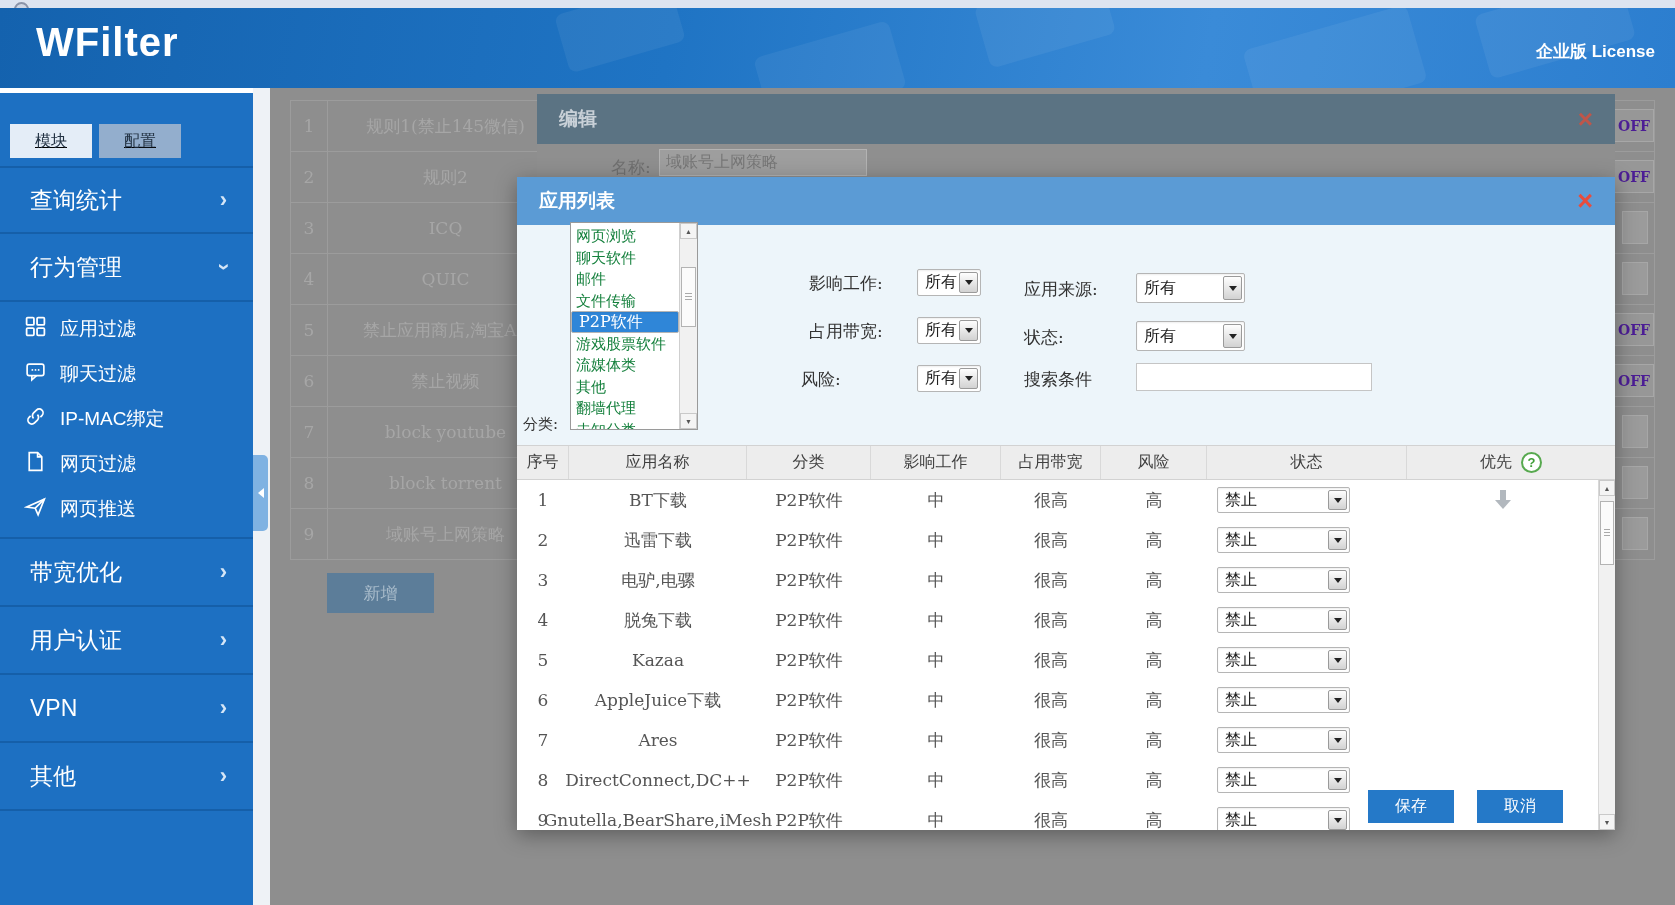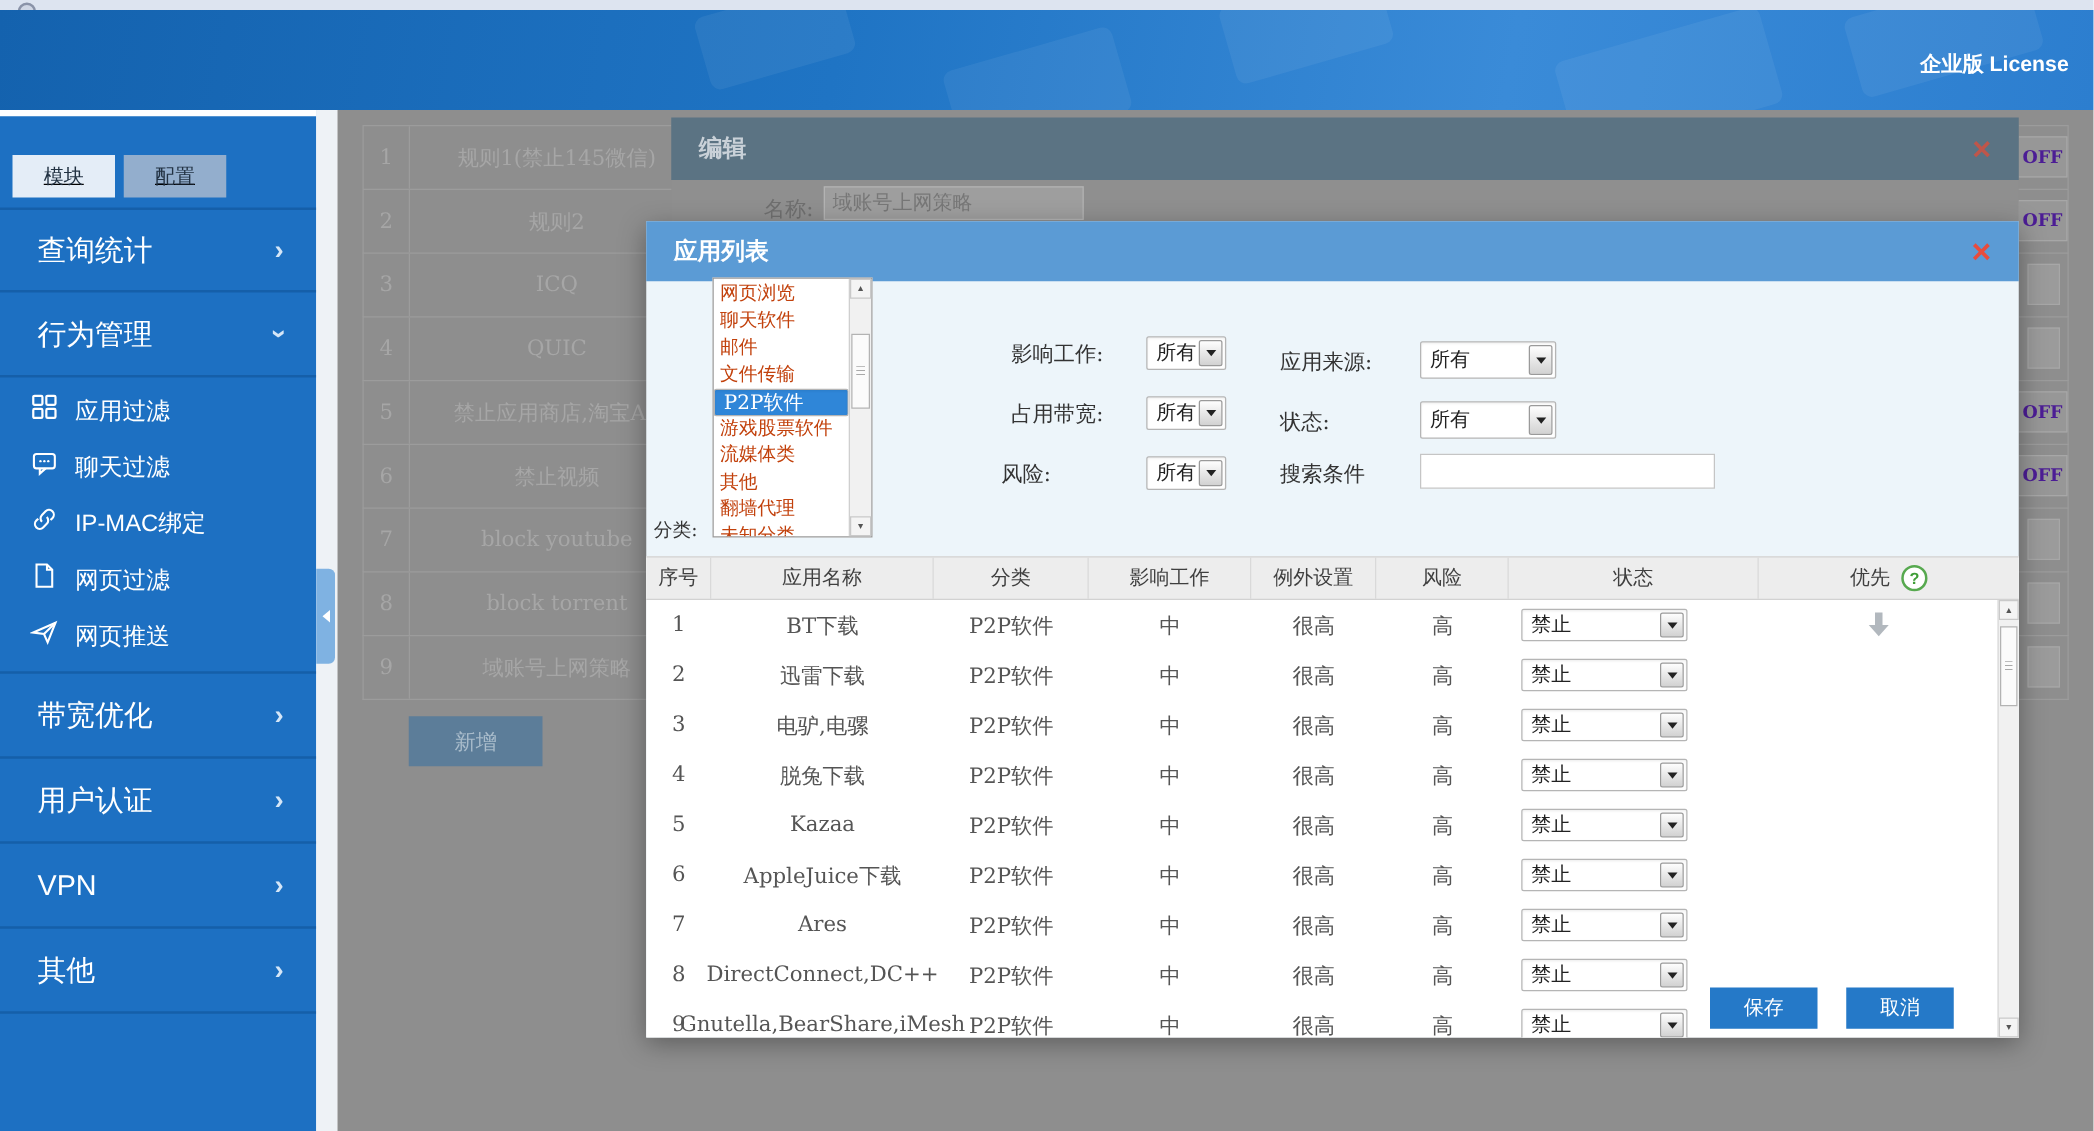--- a/index.html
+++ b/index.html
@@ -78,22 +78,22 @@
     z-index:3;box-shadow:0 5px 20px rgba(0,0,0,.35);}
   .app-head{height:48px;background:#5b9bd5;display:flex;align-items:center;justify-content:space-between;
     padding:0 22px;}
   .app-title{color:#fff;font-size:19px;font-weight:bold;}
   .close-x{color:#e84c3d;font-size:27px;font-weight:bold;line-height:1;cursor:pointer;}
 
   
   .listbox{position:absolute;left:53px;top:45px;width:128px;height:208px;background:#fff;
     border:1px solid #9a9a9a;box-sizing:border-box;display:flex;overflow:hidden;}
   .lb-col{flex:1;overflow:hidden;padding-top:2px;}
-  .lb-item{height:21.5px;line-height:21.5px;padding-left:5px;font-size:15px;color:#c2410c;
-    white-space:nowrap;cursor:pointer;font-family:Liberation Mono, monospace;}
+  .lb-item{height:21.5px;line-height:21.5px;padding-left:5px;font-size:15px;color:#15803d;
+    white-space:nowrap;cursor:pointer;}
   .lb-item.sel{background:#2f86d8;color:#fff;}
   .lb-sb{width:17px;position:relative;background:#f1f1f1;border-left:1px solid #cfcfcf;}
   .sb-btn{position:absolute;left:0;width:100%;height:16px;background:#f4f4f4;border:1px solid #c9c9c9;
     box-sizing:border-box;display:flex;align-items:center;justify-content:center;font-size:7px;color:#555;cursor:pointer;}
   .sb-btn.up{top:0;} .sb-btn.down{bottom:0;}
   .sb-thumb{position:absolute;left:1px;right:1px;background:#fbfbfb;border:1px solid #b3b3b3;cursor:grab;}
   .sb-thumb::after{content:"";position:absolute;left:3px;right:3px;top:50%;margin-top:-4px;height:8px;
     background:repeating-linear-gradient(#a9a9a9 0 1px,transparent 1px 3px);}
   .cat-label{position:absolute;left:6px;top:238px;font-size:15px;color:#333;}
 
@@ -150,20 +150,21 @@
   <div class="top-strip">
     <div class="circ"></div>
   </div>
 
   <div class="navbar">
     <div class="navkey" style="left:560px;top:-10px;width:120px;height:60px;"></div>
     <div class="navkey" style="left:760px;top:30px;width:140px;height:70px;"></div>
     <div class="navkey" style="left:980px;top:-20px;width:130px;height:64px;"></div>
     <div class="navkey" style="left:1250px;top:18px;width:170px;height:80px;"></div>
     <div class="navkey" style="left:1480px;top:-14px;width:150px;height:66px;"></div>
+    <div class="logo">WFilter</div>
     <div class="license">企业版 License</div>
   </div>
 
   <div class="sidebar">
     <div class="side-tabs" id="side-tabs">
         <div class="side-tab active">模块</div>
         <div class="side-tab">配置</div>
       </div>
     <div id="side-nav">
         <div class="group first">
@@ -367,21 +368,21 @@
           <div class="th" style="width: 178px;">
             <span>应用名称</span>
           </div>
           <div class="th" style="width: 124px;">
             <span>分类</span>
           </div>
           <div class="th" style="width: 130px;">
             <span>影响工作</span>
           </div>
           <div class="th" style="width: 100px;">
-            <span>例外设置</span>
+            <span>占用带宽</span>
           </div>
           <div class="th" style="width: 106px;">
             <span>风险</span>
           </div>
           <div class="th" style="width: 200px;">
             <span>状态</span>
           </div>
           <div class="th" style="width: 208px;">
             <span>优先</span>
             <span class="help">?</span>

